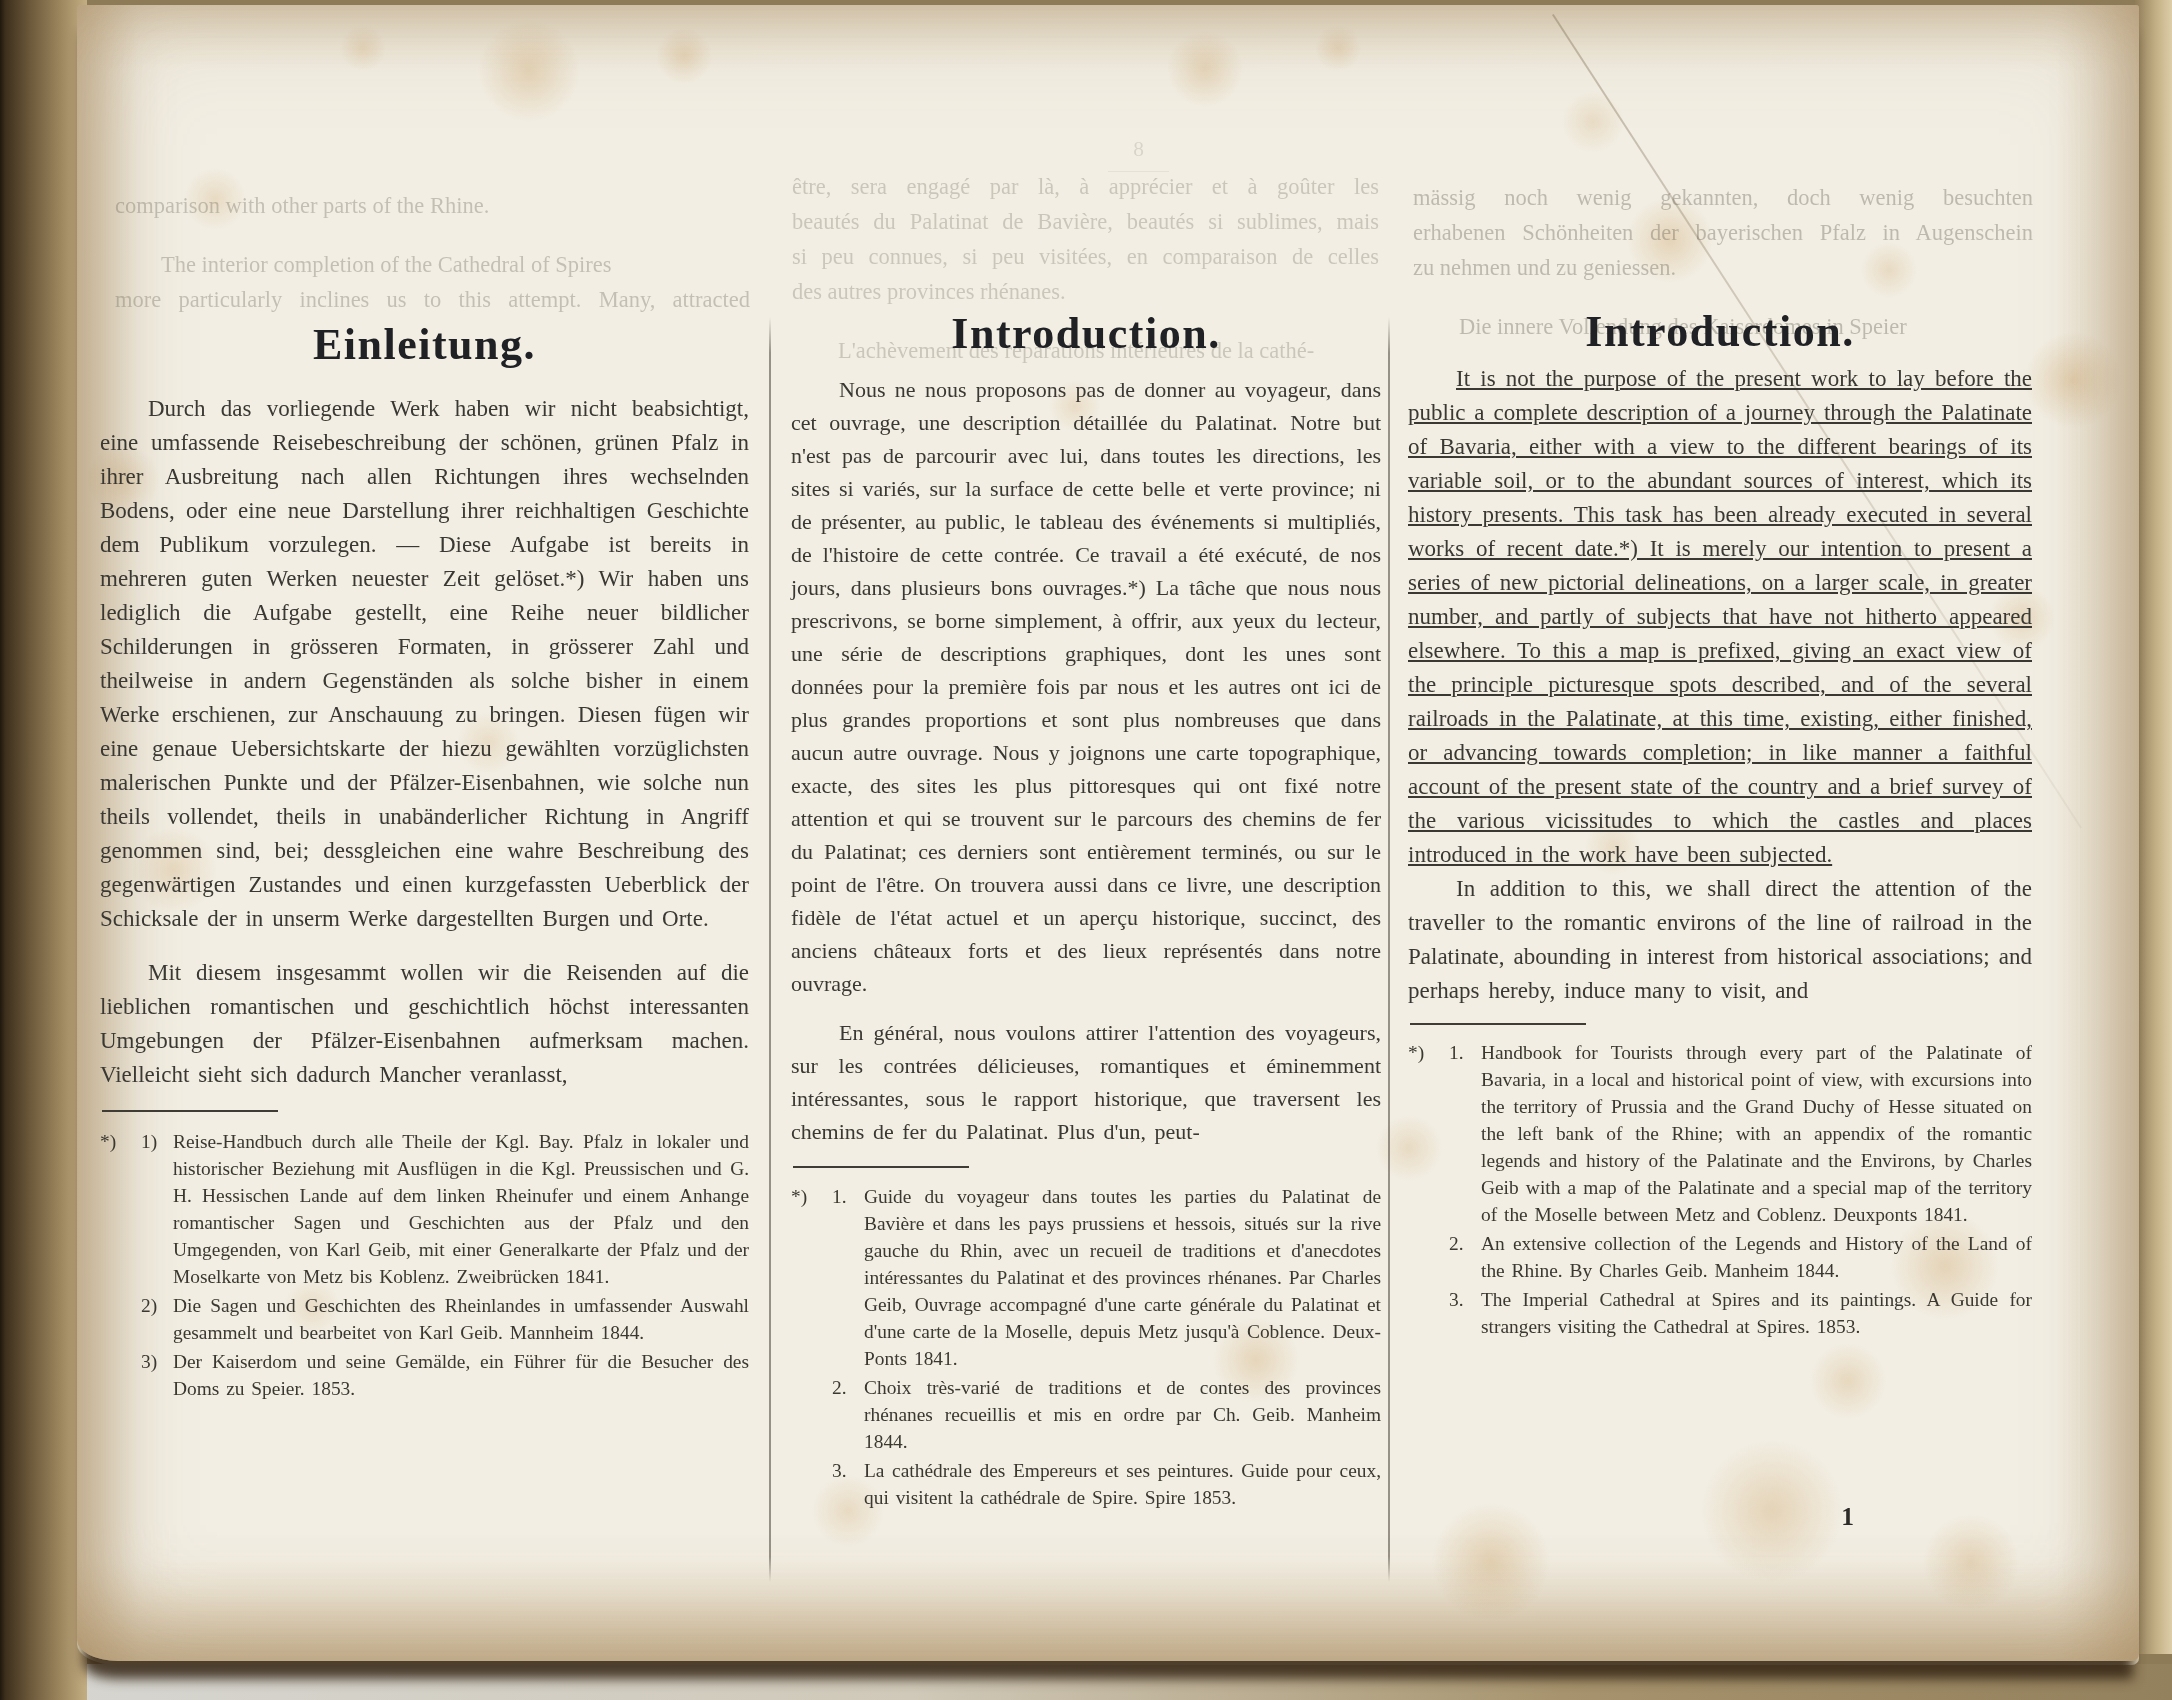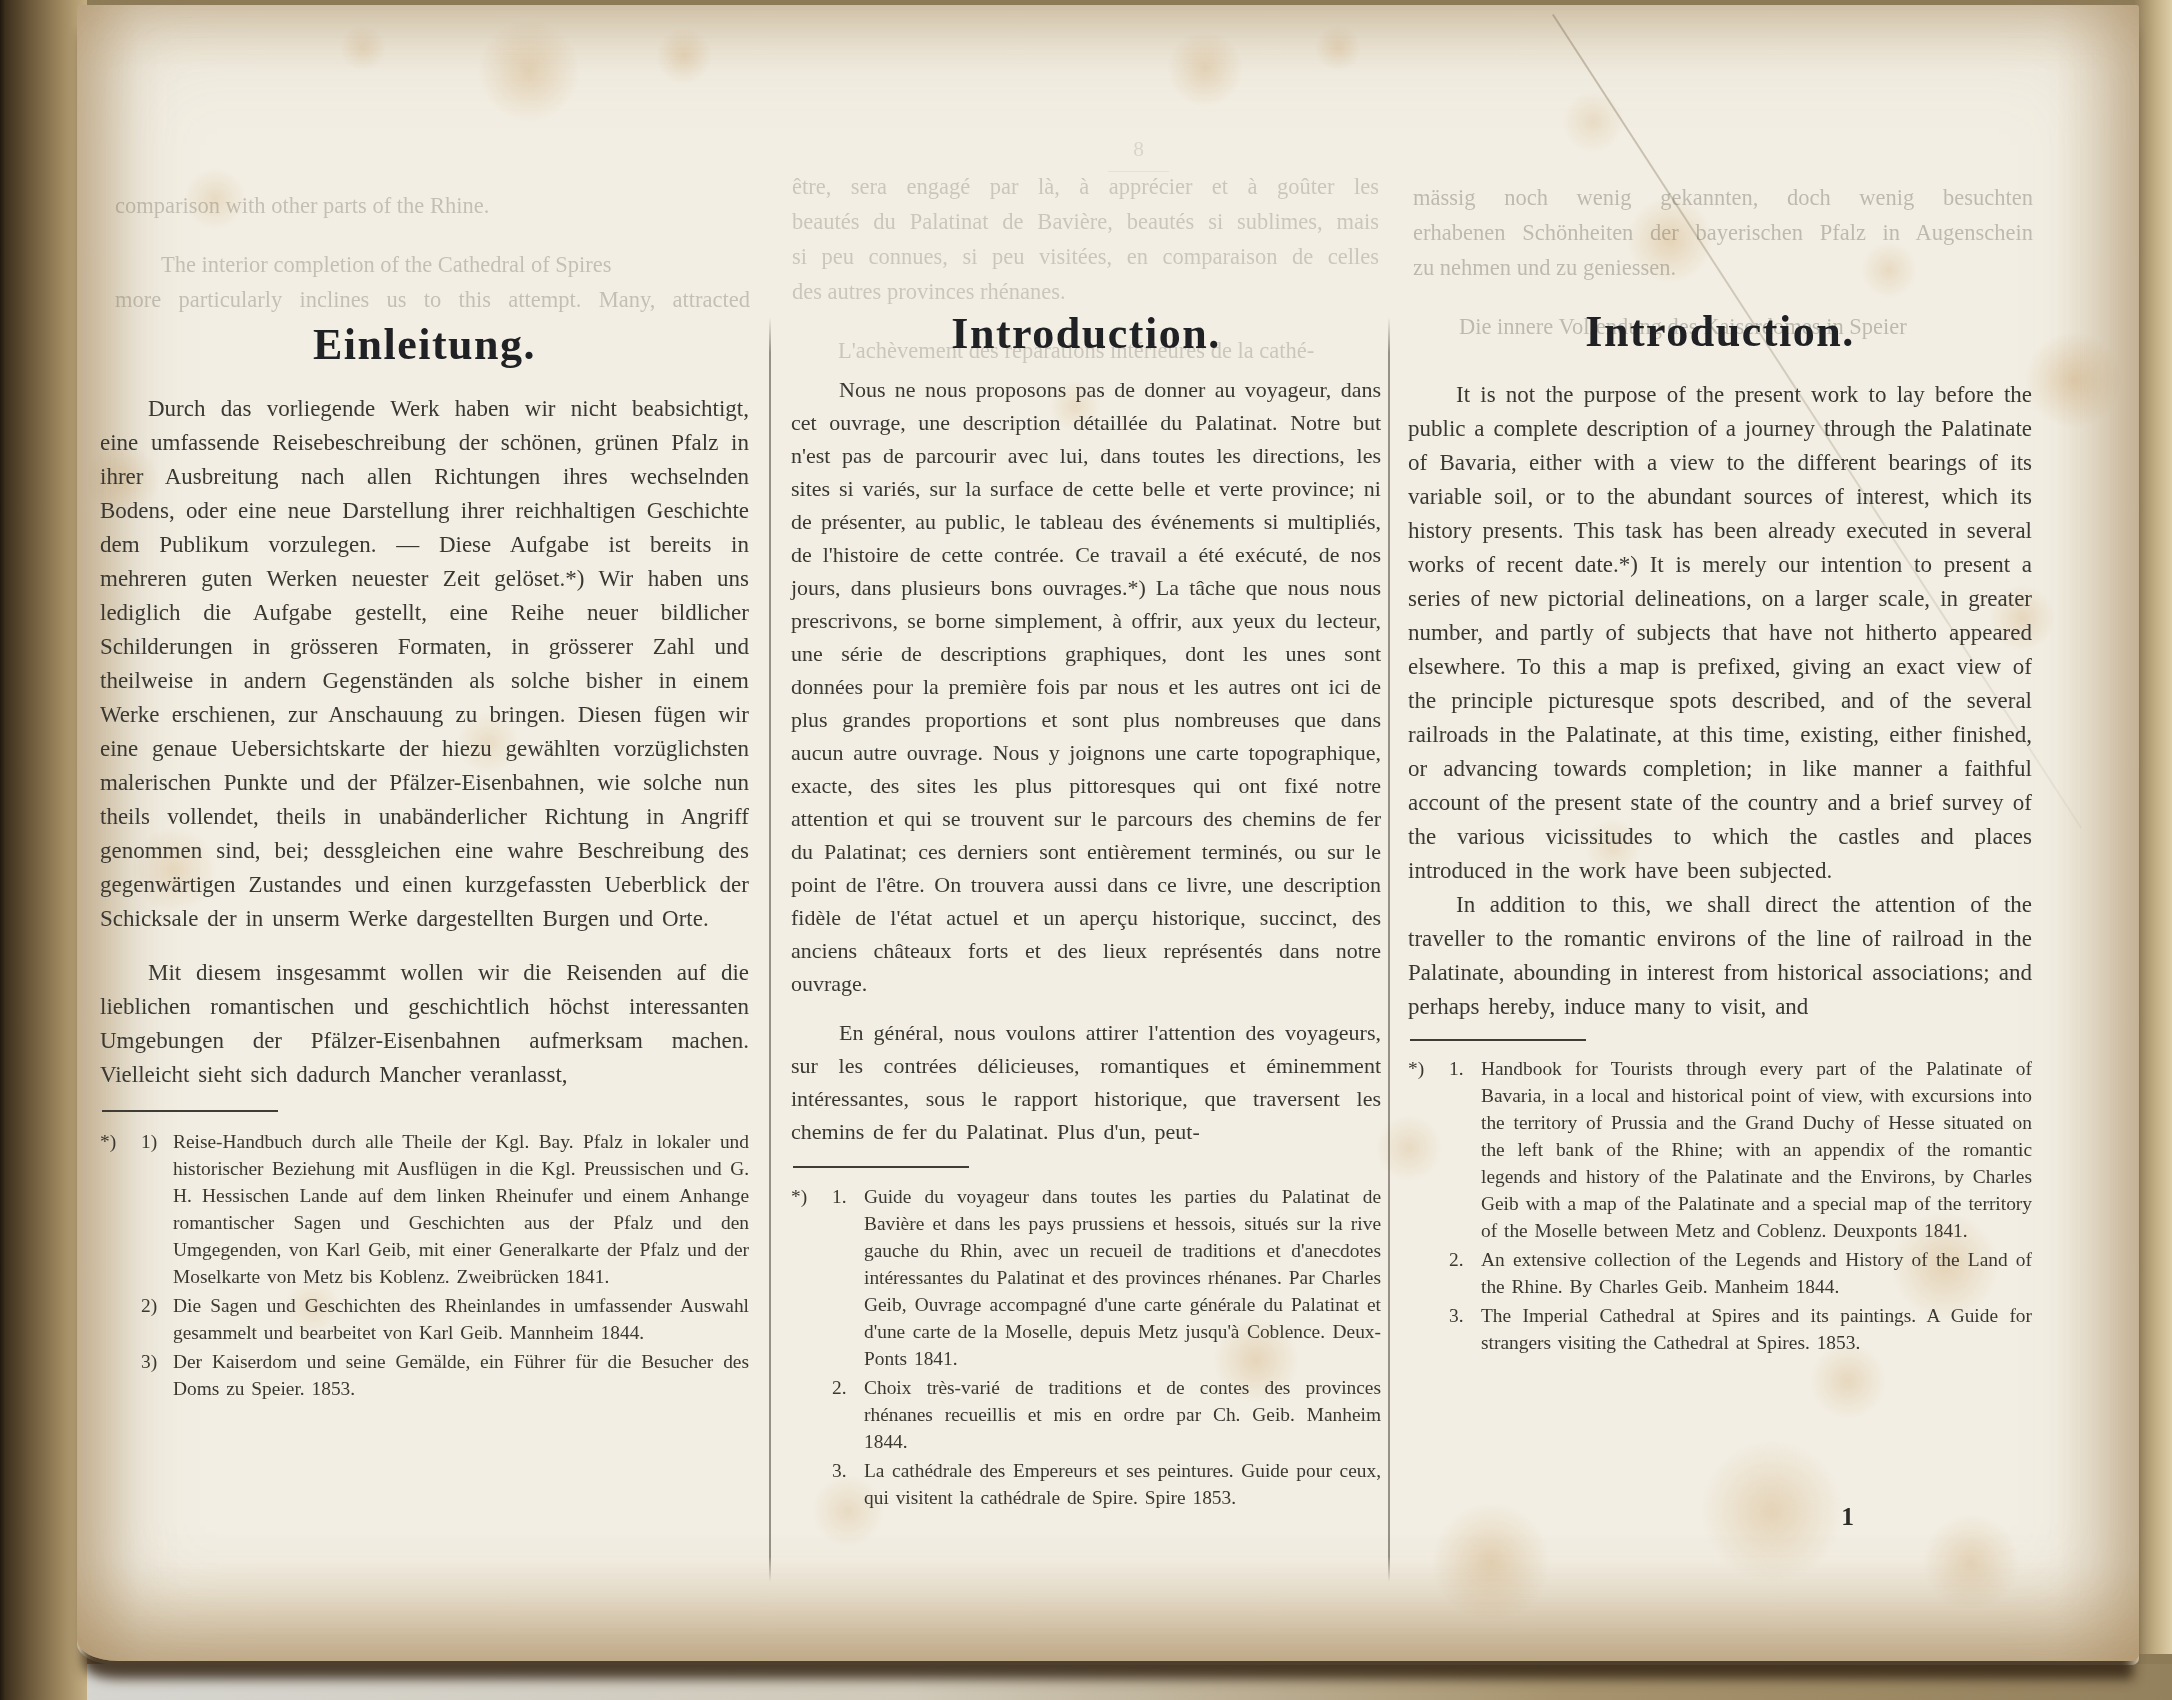--- a/index.html
+++ b/index.html
@@ -76,21 +76,21 @@
   .col-de{left:100px;top:323px;width:649px;}
   .col-fr{left:791px;top:312px;width:590px;}
   .col-en{left:1408px;top:310px;width:624px;}
   .heading{font-size:44px;line-height:43px;font-weight:700;text-align:center;
     letter-spacing:1.5px;color:#202125;margin:0;}
   .body{margin:0;font-size:23px;line-height:34px;text-align:justify;
     text-indent:48px;word-spacing:3.1px;}
   .col-fr .body{font-size:22px;line-height:33px;}
   .col-de .p1{margin-top:25.5px;}
   .col-fr .p1{margin-top:18.4px;}
-  .col-en .p1{margin-top:25px;}
+  .col-en .p1{margin-top:9px;text-decoration:underline;}
   .col-de .p2{margin-top:20.4px;}
   .col-fr .p2{margin-top:15.3px;}
   .col-en .p2{}
   .fn-rule{width:176px;height:0;border-top:2px solid #3f3c35;margin:18.4px 0 15.3px 2px;}
   .col-en .fn-rule{margin-top:15.3px;margin-bottom:13.3px;}
   .footnotes{font-size:19.4px;line-height:27px;color:#3a3831;word-spacing:2px;}
   .fn-item{display:flex;align-items:flex-start;margin-top:2px;}
   .fn-star{flex:0 0 41px;}
   .fn-label{flex:0 0 32px;}
   .fn-text{flex:1;text-align:justify;}

